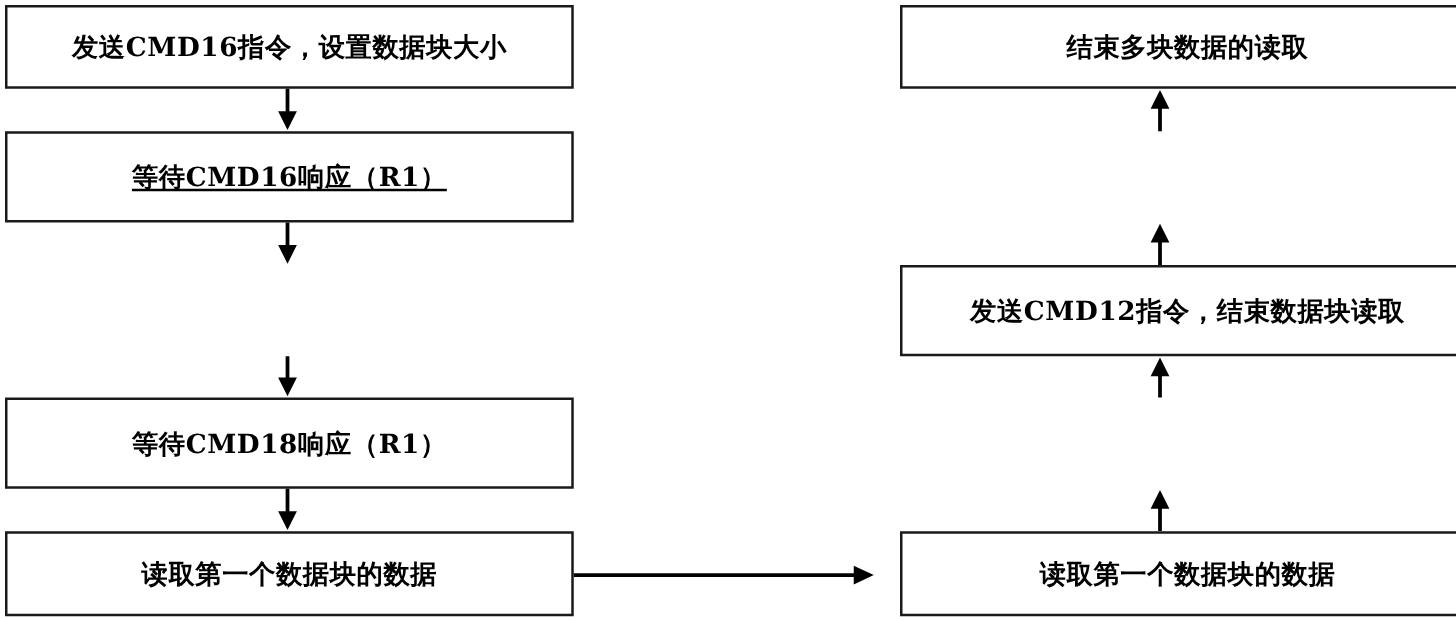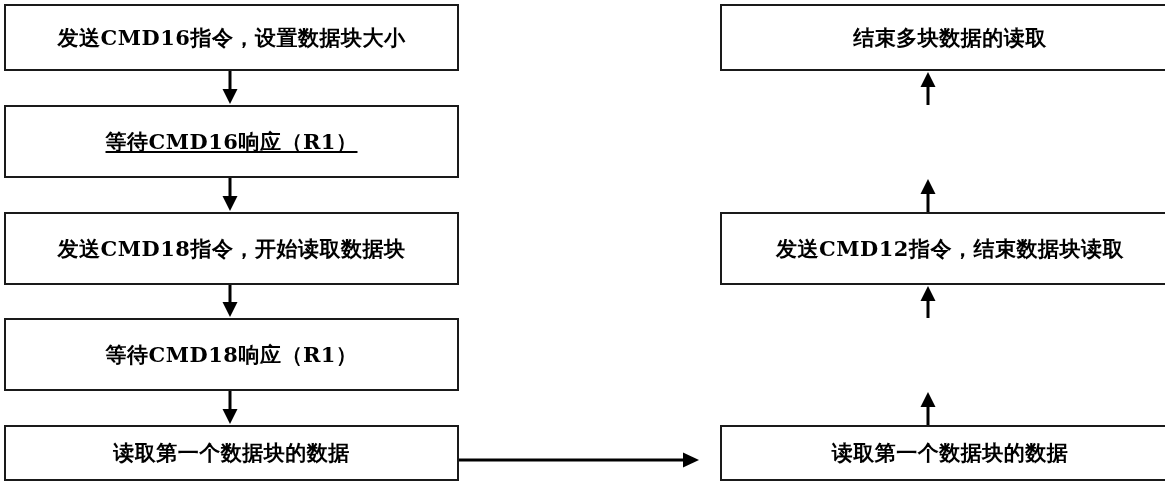--- a/index.html
+++ b/index.html
@@ -35,21 +35,21 @@
     text-align: center;
   }
   
   .col-left  { left: 4px;   width: 455px; }
   .col-right { left: 700px; width: 460px; margin-left: 20px; }
 
   .row1 { top: 4px;   height: 67px; }
   .row2 { top: 105px; height: 73px; text-decoration: underline; }
   .row3 { top: 212px; height: 73px; }
   .row4 { top: 318px; height: 73px; }
-  .row5 { top: 425px; height: 56px; }
+  .row5 { top: 425px; height: 68px; }
 
   
   .arrow {
     position: absolute;
   }
   .arrow svg {
     display: block;
     overflow: visible;
   }
   .v-arrow-left  { left: 219px; width: 22px; }
@@ -87,23 +87,20 @@
     <span class="label">等待CMD16响应（R1）</span>
   </div>
 
   <div class="arrow v-arrow-left gap2">
     <svg width="22" height="34" viewBox="0 0 22 34" aria-hidden="true">
       <line x1="11" y1="0" x2="11" y2="22" stroke="#000000" stroke-width="3"></line>
       <polygon points="11,33 3.5,18 18.5,18" fill="#000000"></polygon>
     </svg>
   </div>
 
-  <div class="node col-left row3">
-    <span class="label">发送CMD18指令，开始读取数据块</span>
-  </div>
 
   <div class="arrow v-arrow-left gap3">
     <svg width="22" height="33" viewBox="0 0 22 33" aria-hidden="true">
       <line x1="11" y1="0" x2="11" y2="21" stroke="#000000" stroke-width="3"></line>
       <polygon points="11,32 3.5,17 18.5,17" fill="#000000"></polygon>
     </svg>
   </div>
 
   <div class="node col-left row4">
     <span class="label">等待CMD18响应（R1）</span>

